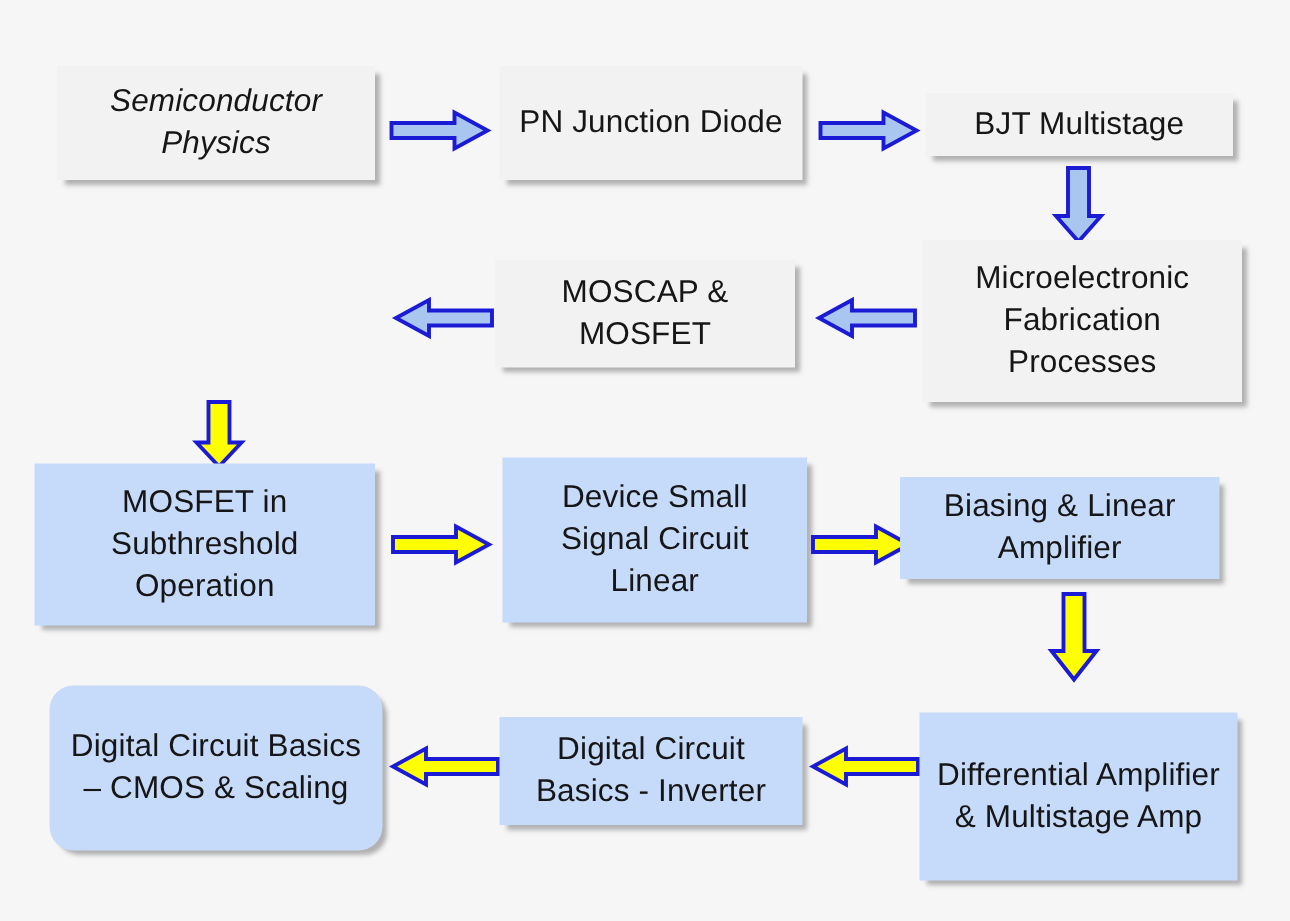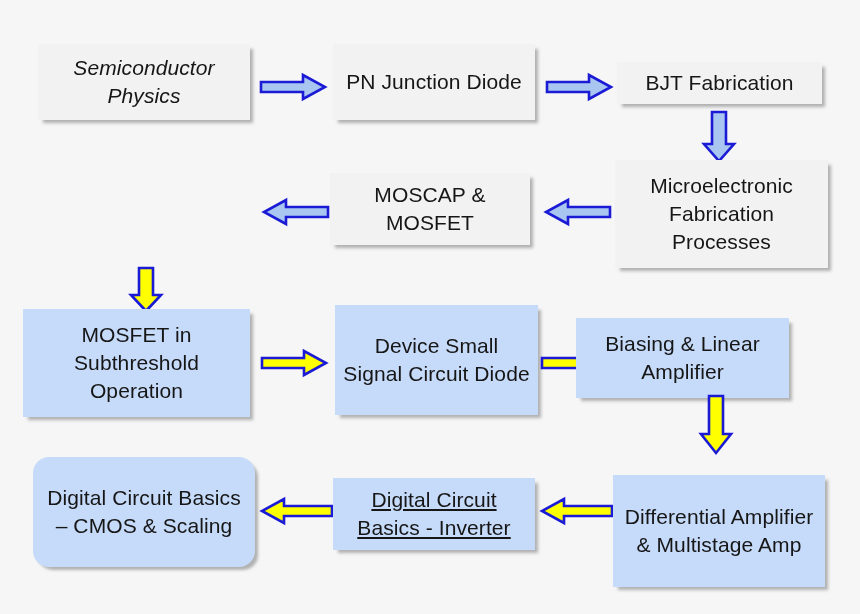--- a/index.html
+++ b/index.html
@@ -73,21 +73,21 @@
     <span class="label">PN Junction Diode</span>
   </div>
 
   <div class="arrow" style="left:545px; top:72px; width:68px; height:30px;">
     <svg width="68" height="30" viewBox="0 0 68 30">
       <polygon points="2,10 44,10 44,3 66,15 44,27 44,20 2,20" fill="#A8C6F0" stroke="#1B1BD6" stroke-width="2.6" stroke-linejoin="miter"></polygon>
     </svg>
   </div>
 
   <div class="node gray" style="left:617px; top:62px; width:205px; height:42px;">
-    <span class="label">BJT Fabrication</span>
+    <span class="label">BJT Multistage</span>
   </div>
 
   <div class="arrow" style="left:697px; top:110px; width:44px; height:54px;">
     <svg width="44" height="54" viewBox="0 0 44 54">
       <polygon points="15,2 29,2 29,34 37,34 22,51 7,34 15,34" fill="#A8C6F0" stroke="#1B1BD6" stroke-width="2.6" stroke-linejoin="miter"></polygon>
     </svg>
   </div>
 
 
   <div class="arrow" style="left:260px; top:197px; width:70px; height:30px;">
@@ -120,50 +120,50 @@
     <span class="label">MOSFET in Subthreshold Operation</span>
   </div>
 
   <div class="arrow" style="left:260px; top:348px; width:70px; height:30px;">
     <svg width="70" height="30" viewBox="0 0 70 30">
       <polygon points="2,10 44,10 44,3 66,15 44,27 44,20 2,20" fill="#FFFF00" stroke="#1B1BD6" stroke-width="2.6" stroke-linejoin="miter"></polygon>
     </svg>
   </div>
 
   <div class="node blue" style="left:335px; top:305px; width:203px; height:110px;">
-    <span class="label">Device Small Signal Circuit Diode</span>
+    <span class="label">Device Small Signal Circuit Linear</span>
   </div>
 
   <div class="arrow" style="left:540px; top:348px; width:70px; height:30px;">
     <svg width="70" height="30" viewBox="0 0 70 30">
       <polygon points="2,10 44,10 44,3 66,15 44,27 44,20 2,20" fill="#FFFF00" stroke="#1B1BD6" stroke-width="2.6" stroke-linejoin="miter"></polygon>
     </svg>
   </div>
 
-  <div class="node blue" style="left:576px; top:318px; width:213px; height:80px;">
+  <div class="node blue" style="left:600px; top:318px; width:213px; height:68px;">
     <span class="label">Biasing &amp; Linear Amplifier</span>
   </div>
 
   <div class="arrow" style="left:694px; top:394px; width:44px; height:62px;">
     <svg width="44" height="62" viewBox="0 0 44 62">
       <polygon points="15,2 29,2 29,40 37,40 22,59 7,40 15,40" fill="#FFFF00" stroke="#1B1BD6" stroke-width="2.6" stroke-linejoin="miter"></polygon>
     </svg>
   </div>
 
   <div class="node blue" style="left:33px; top:457px; width:222px; height:110px;border-radius:16px;">
     <span class="label">Digital Circuit Basics – CMOS &amp; Scaling</span>
   </div>
 
   <div class="arrow" style="left:258px; top:496px; width:76px; height:30px;">
     <svg width="76" height="30" viewBox="0 0 76 30">
       <polygon points="74,10 26,10 26,3 4,15 26,27 26,20 74,20" fill="#FFFF00" stroke="#1B1BD6" stroke-width="2.6" stroke-linejoin="miter"></polygon>
     </svg>
   </div>
 
-  <div class="node blue" style="left:333px; top:478px; width:202px; height:72px;text-decoration:underline;">
+  <div class="node blue" style="left:333px; top:478px; width:202px; height:72px;">
     <span class="label">Digital Circuit Basics - Inverter</span>
   </div>
 
   <div class="arrow" style="left:538px; top:496px; width:76px; height:30px;">
     <svg width="76" height="30" viewBox="0 0 76 30">
       <polygon points="74,10 26,10 26,3 4,15 26,27 26,20 74,20" fill="#FFFF00" stroke="#1B1BD6" stroke-width="2.6" stroke-linejoin="miter"></polygon>
     </svg>
   </div>
 
   <div class="node blue" style="left:613px; top:455px; width:212px; height:112px;margin-top:20px;">

